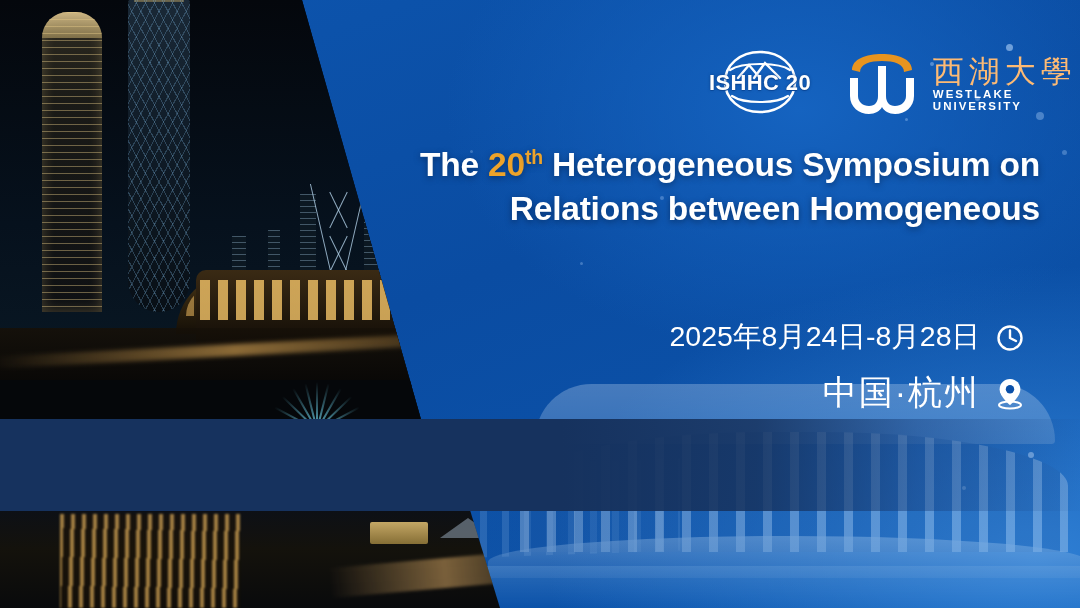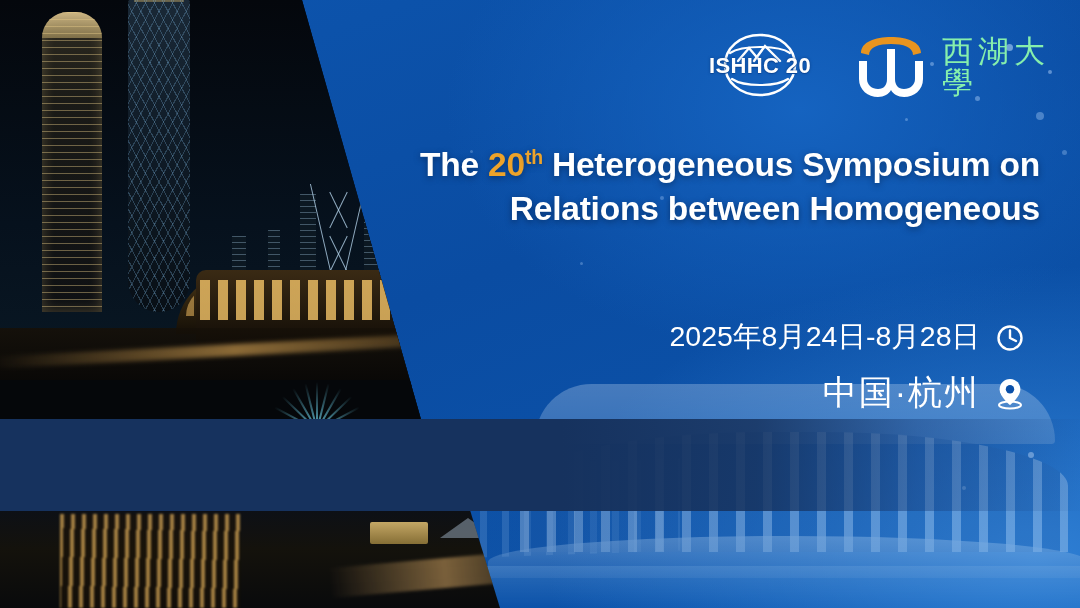--- a/index.html
+++ b/index.html
@@ -187,37 +187,37 @@
   
   .band{
     position:absolute;
     left:0; top:419px; width:100%; height:92px;
     background:linear-gradient(90deg,
         #16325e 0%, #16325e 52%, rgba(22,50,94,.85) 70%,
         rgba(24,64,126,.45) 85%, rgba(26,80,156,.05) 100%);
   }
 
   
-  .logos{position:absolute;left:702px;top:31px;display:flex;align-items:center;gap:39px;justify-content:space-between;}
+  .logos{position:absolute;left:702px;top:48px;display:flex;align-items:center;gap:39px;justify-content:space-between;}
 
   .ishhc{position:relative;width:116px;height:72px;}
   .ishhc .globe{position:absolute;left:18px;top:0;width:80px;height:68px;}
   .ishhc .globe svg{display:block;}
   .ishhc .txt{
     position:absolute;left:0;top:22px;width:116px;text-align:center;
     color:#fff;font-weight:700;font-size:22px;letter-spacing:.4px;
     text-shadow:0 0 3px rgba(10,60,130,.9),0 1px 0 #0a4ca2;
     white-space:nowrap;
   }
 
   .wlu{display:flex;align-items:center;gap:14px;}
   .wlu .mark{position:relative;width:74px;height:64px;}
   .wlu .words{display:flex;flex-direction:column;gap:2px;}
   .wlu .cn{
-    color:#86efac;font-size:31px;line-height:1;letter-spacing:5px;font-weight:400;
+    color:#fdba74;font-size:31px;line-height:1;letter-spacing:5px;font-weight:400;
     font-family:"DejaVu Serif","Liberation Serif",serif;
   }
   .wlu .en{
     color:#fff;font-size:11.5px;letter-spacing:2.0px;font-weight:700;line-height:1;
   }
 
   
   .title{
     position:absolute;right:40px;top:143px;width:672px;
     text-align:right;color:#fff;font-weight:700;
@@ -359,20 +359,21 @@
     <div class="wlu">
       <div class="mark">
         <svg width="74" height="64" viewBox="0 0 74 64">
           <path d="M7 18 C7 7 21 2 37 2 C53 2 67 7 67 18 L59 20 C59 12 49 9 37 9 C25 9 15 12 15 20 Z" fill="#e8941f"></path>
           <path d="M5 26 L5 44 C5 55 14 62 24 62 C30 62 35 59 37 55 C39 59 44 62 50 62 C60 62 69 55 69 44 L69 26 L61 26 L61 44 C61 50 56 54 50 54 C44 54 41 50 41 44 L41 26 L33 26 L33 44 C33 50 30 54 24 54 C18 54 13 50 13 44 L13 26 Z" fill="#ffffff"></path>
           <rect x="33" y="14" width="8" height="26" fill="#ffffff"></rect>
         </svg>
       </div>
       <div class="words">
         <div class="cn">西湖大學</div>
+        <div class="en">WESTLAKE UNIVERSITY</div>
       </div>
     </div>
   </div>
 
   <div class="title">
     <div><span>The </span><span class="hl">20</span><sup class="hl">th</sup><span> Heterogeneous Symposium on</span></div>
     <div>Relations between Homogeneous</div>
   </div>
 
   <div class="meta">

